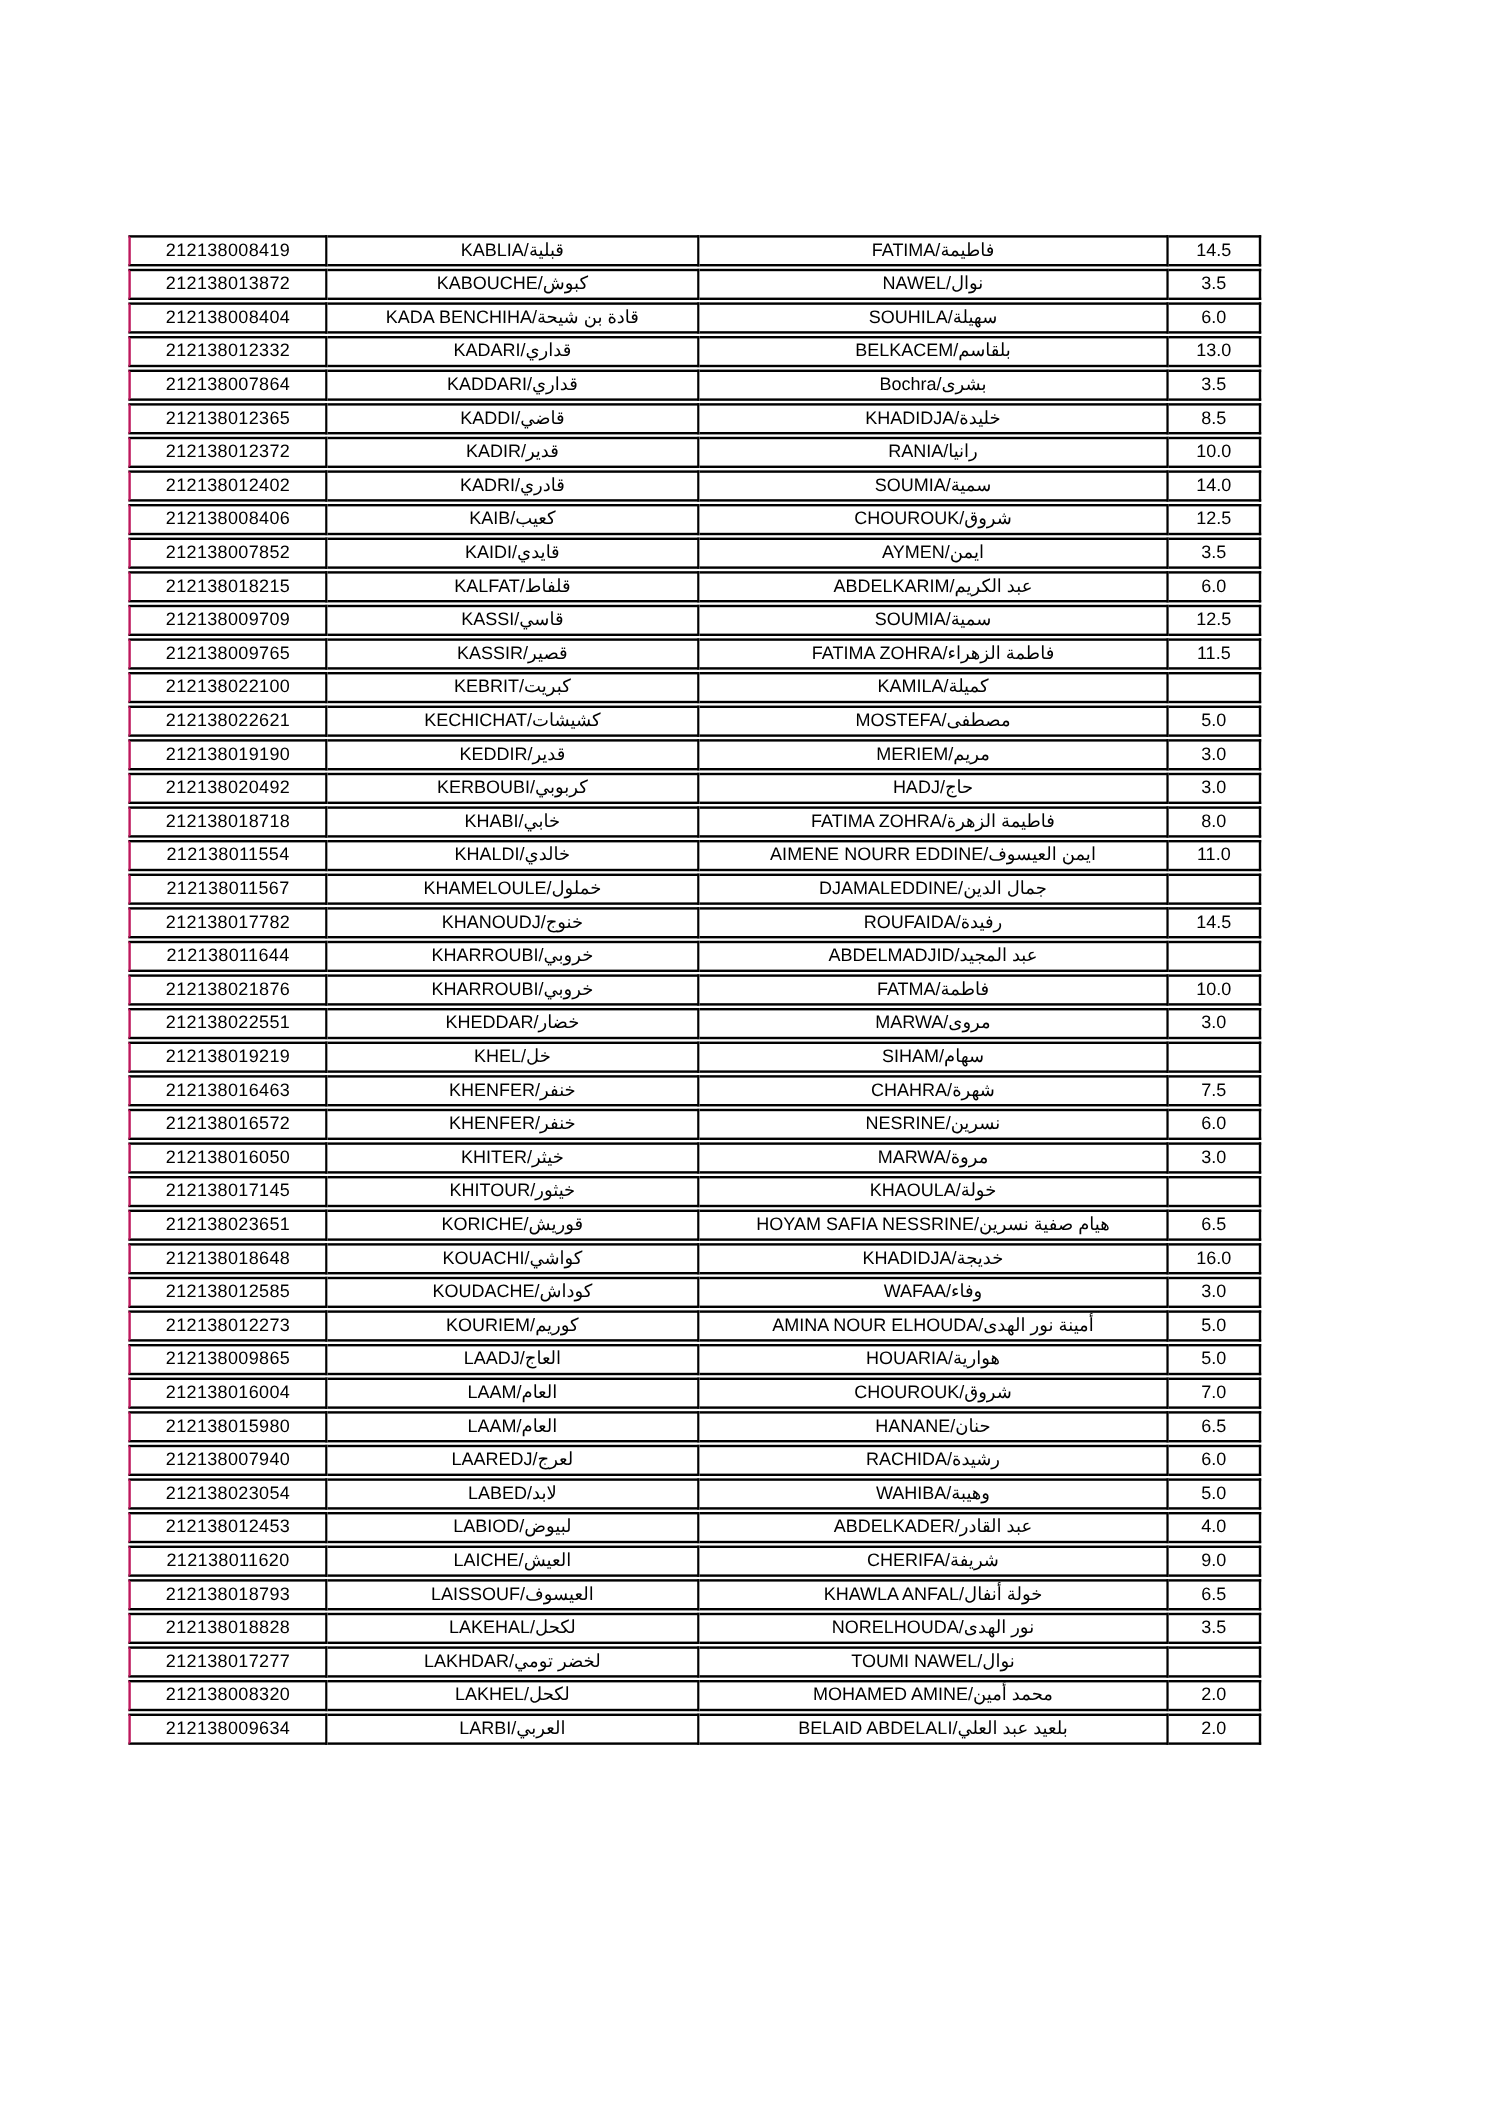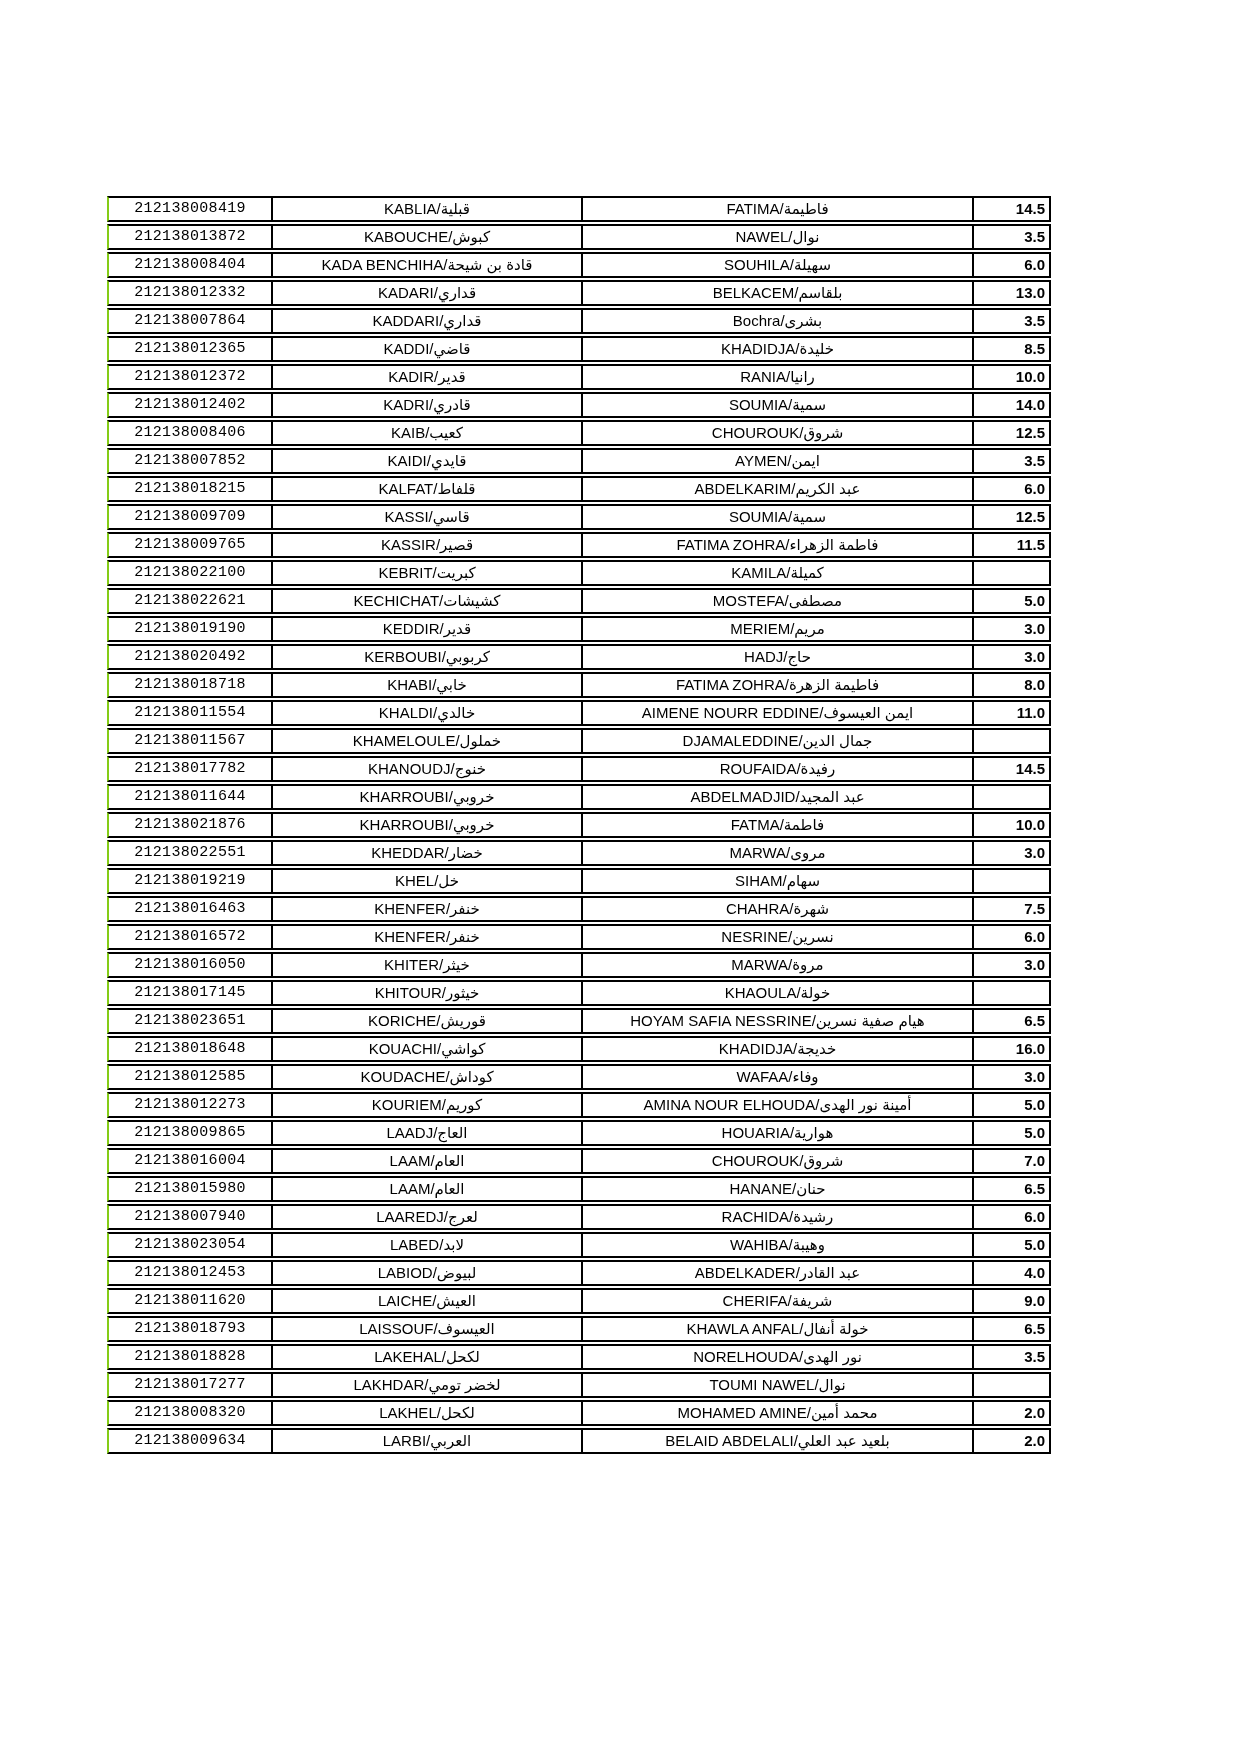--- a/index.html
+++ b/index.html
@@ -35,34 +35,32 @@
     border-left: none;
     height: 22px;
     padding: 0 4px;
     font-size: 15px;
     line-height: 22px;
     white-space: nowrap;
     overflow: hidden;
     background: #ffffff;
   }
   table.grades td:first-child {
-    border-left: 2px solid #84cc16;
-    font-family: Liberation Mono, monospace;
+    border-left: 2px solid #be185d;
   }
   td.c-id {
     text-align: center;
     letter-spacing: 0.3px;
   }
   td.c-name {
     text-align: center;
   }
   td.c-grade {
-    text-align: right;
+    text-align: center;
     padding-right: 9px;
-    font-weight: bold;
   }
 </style>
 </head>
 <body>
 
 <div class="page">
   <table class="grades">
     <colgroup>
       <col style="width:166px">
       <col style="width:310px">

